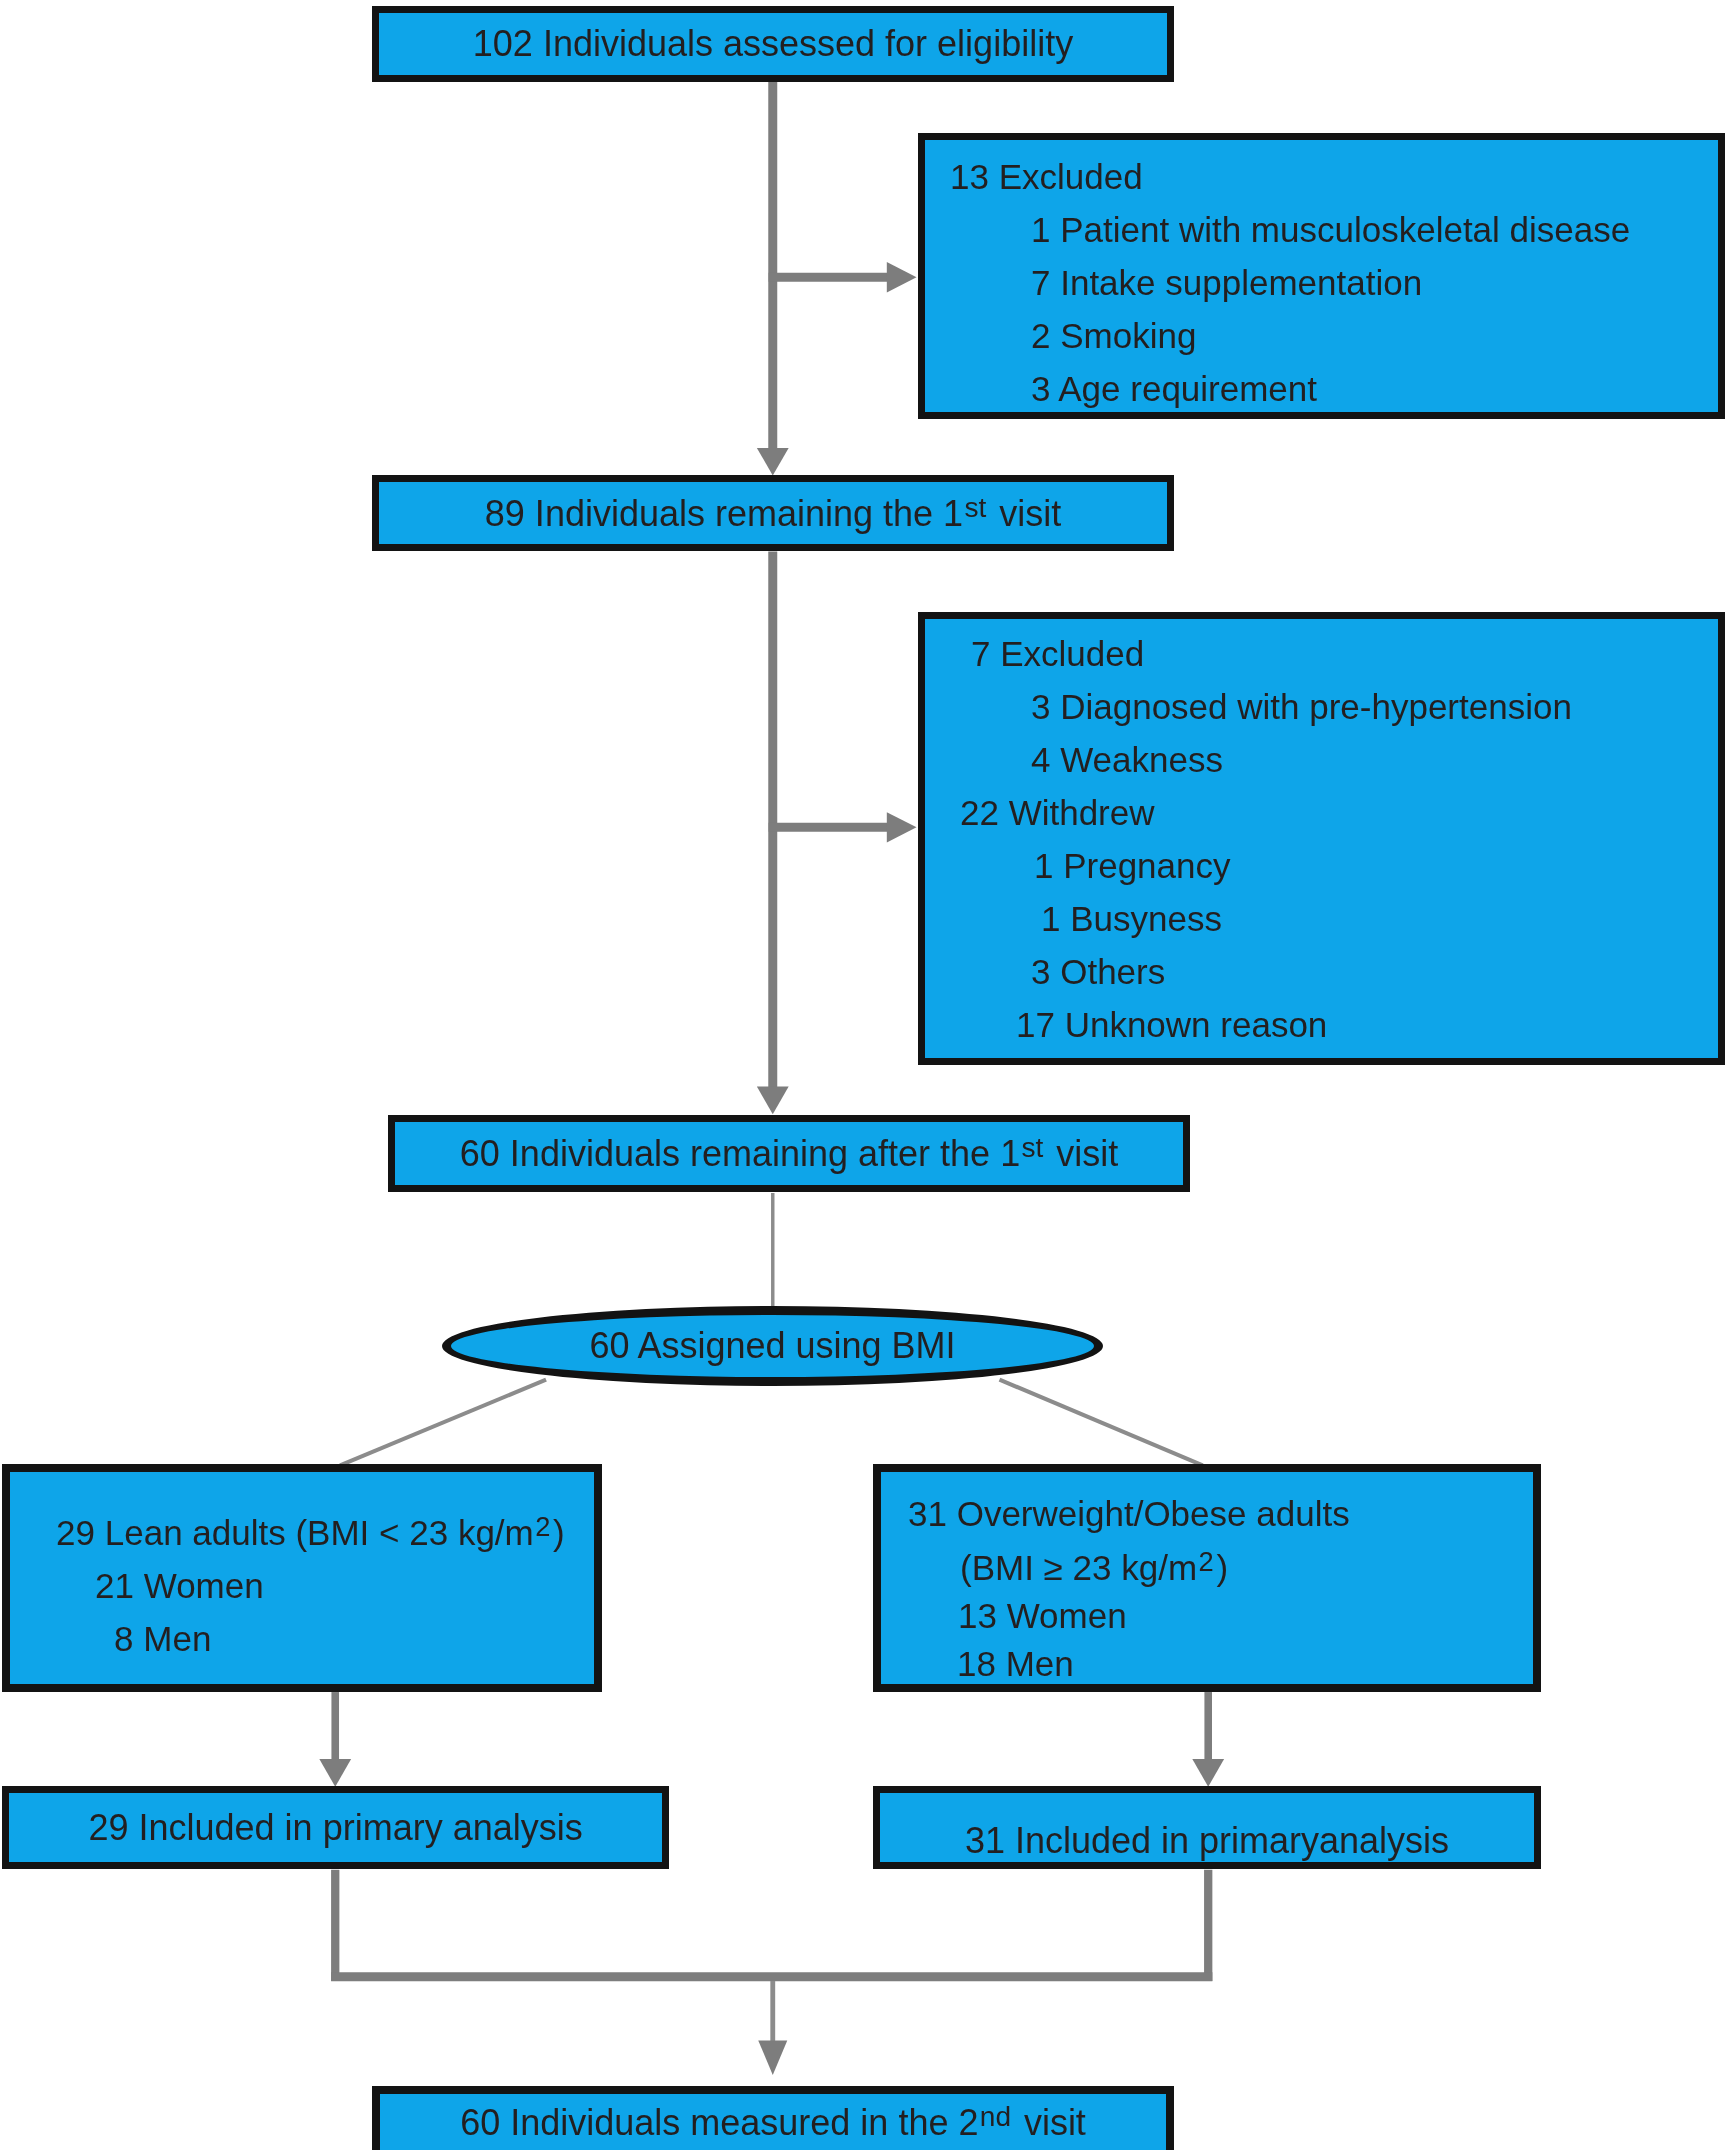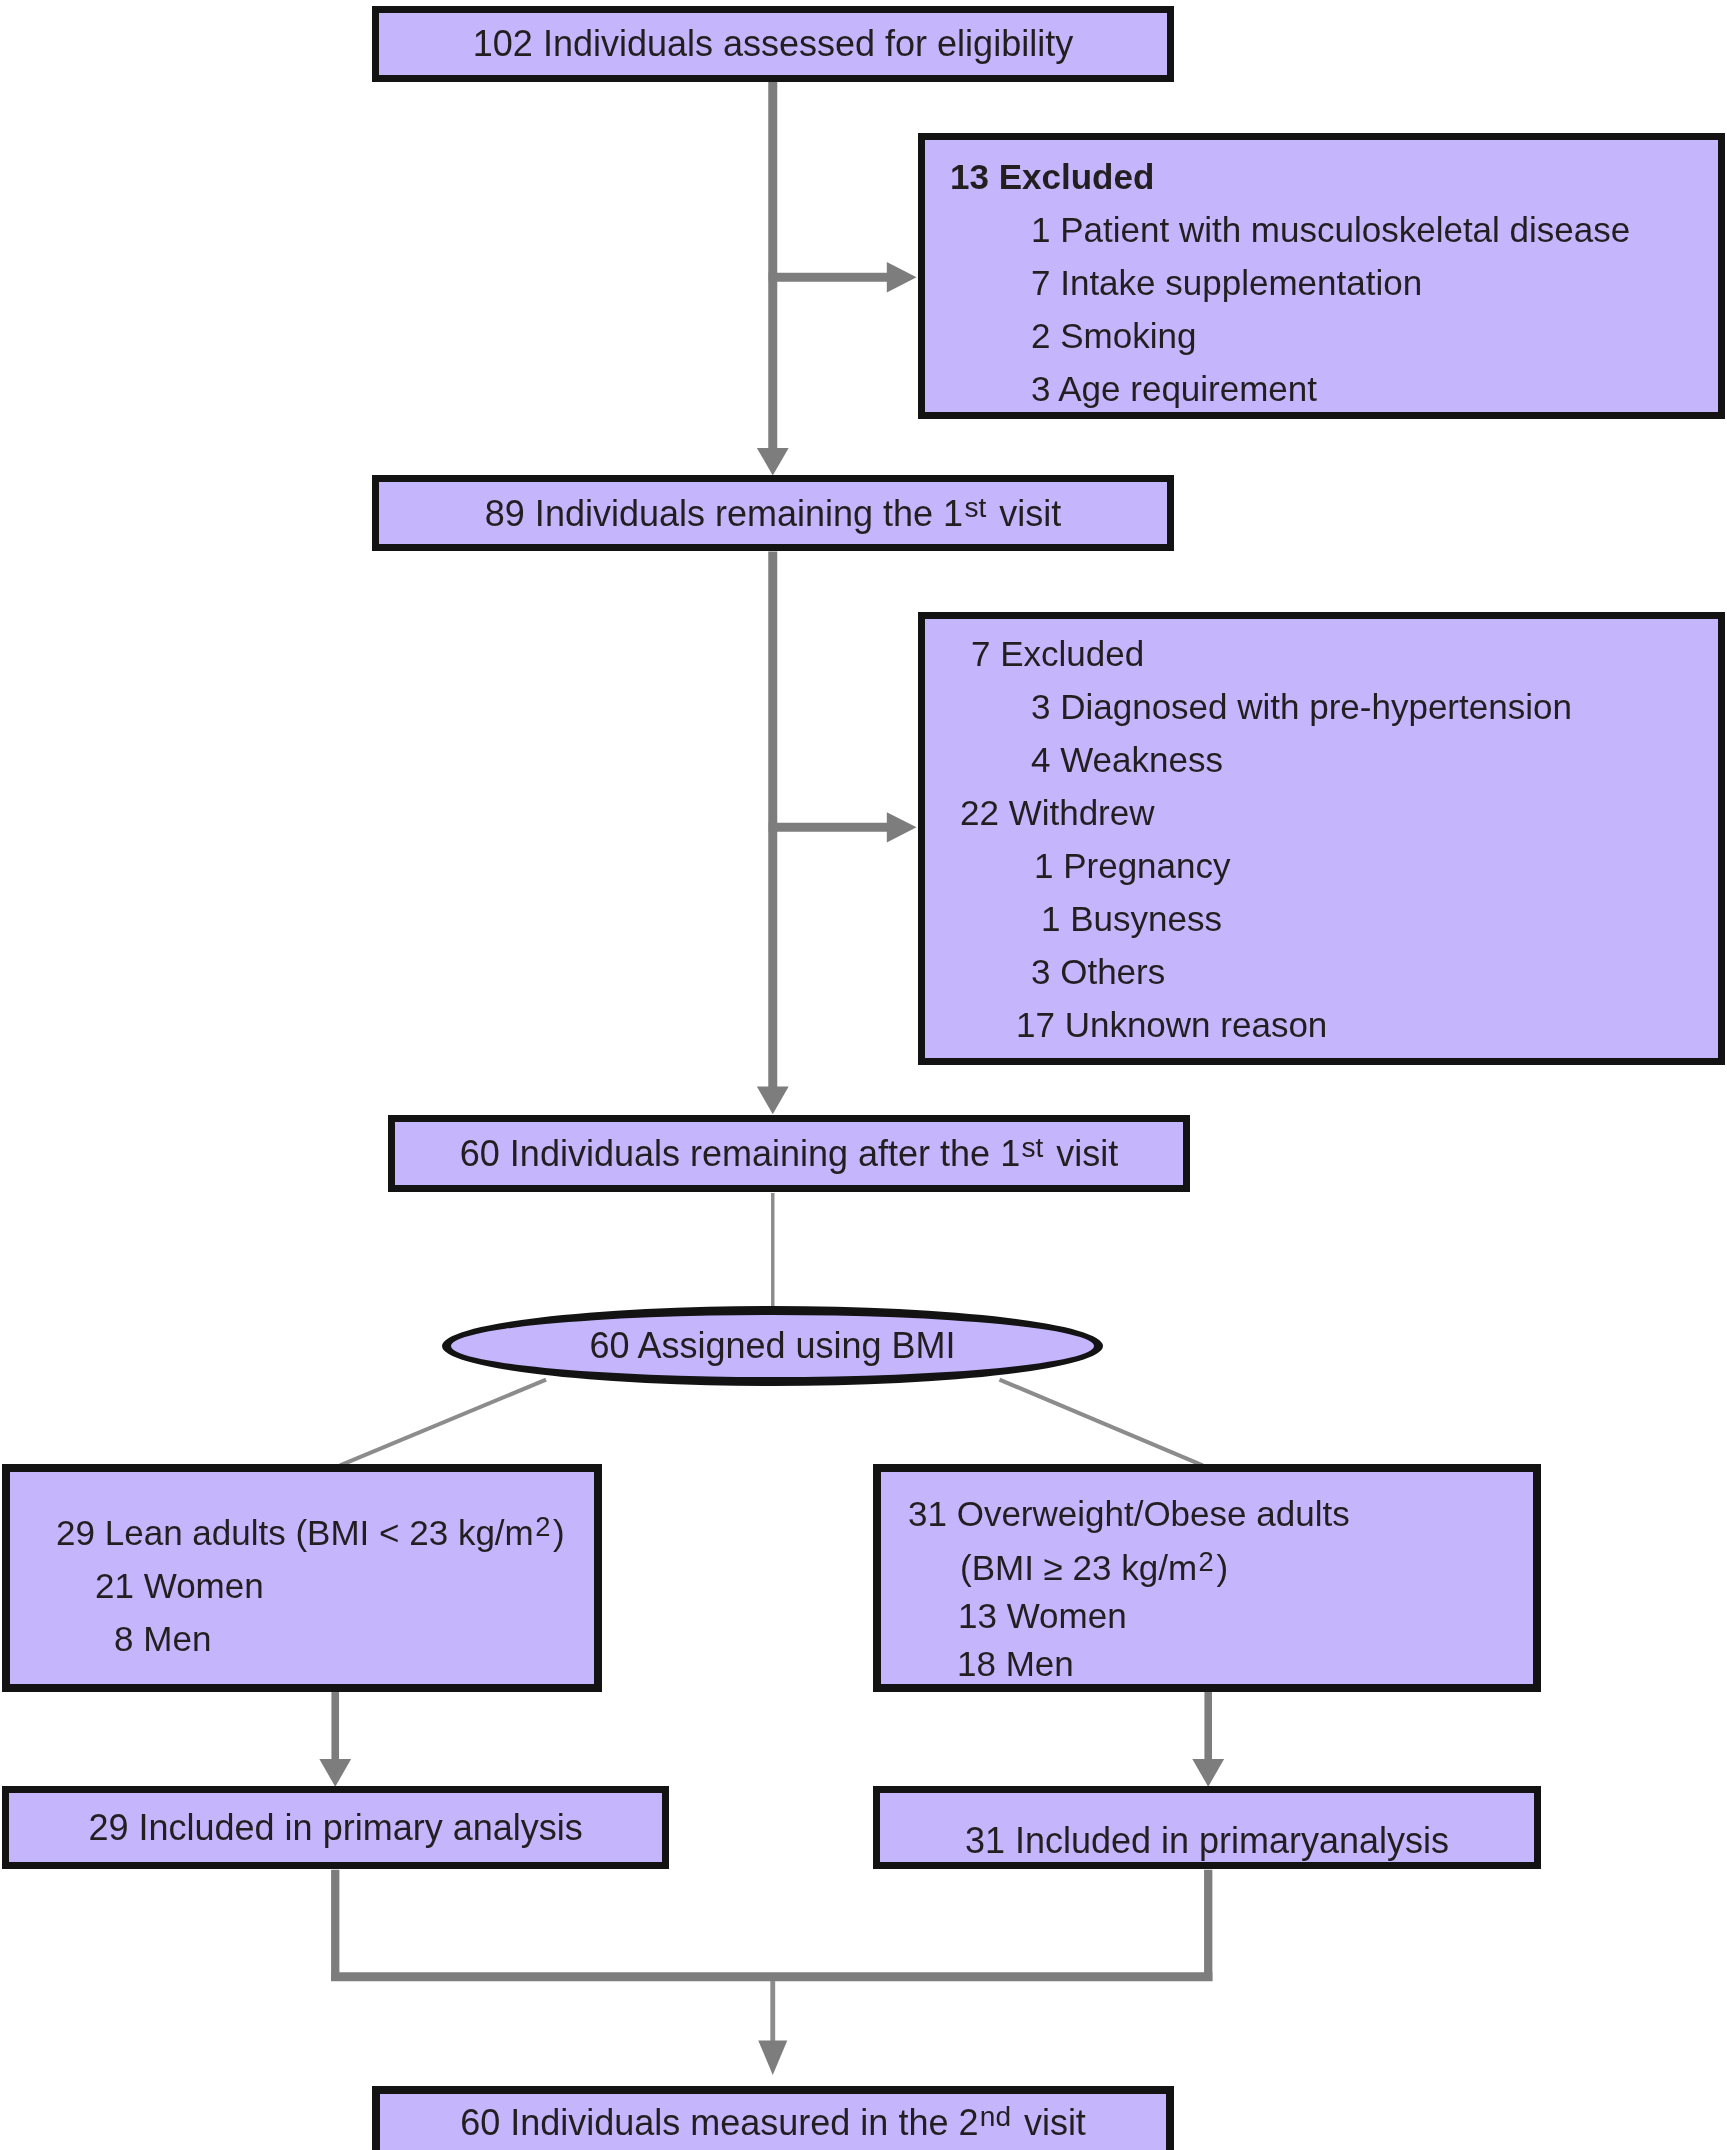--- a/index.html
+++ b/index.html
@@ -4,21 +4,21 @@
 <style>
   html,body{margin:0;padding:0;}
   body{
     width:1728px;height:2151px;position:relative;background:#ffffff;
     font-family:"Liberation Sans","DejaVu Sans",sans-serif;
     color:#231f20;
   }
   #connector-layer{position:absolute;left:0;top:0;}
   .node{
     position:absolute;box-sizing:border-box;
-    background:#c4b5fd;border:7px solid #131313;
+    background:#0ea5e9;border:7px solid #131313;
   }
   .flex-center{display:flex;align-items:center;justify-content:center;text-align:center;}
   .node-text{font-size:36px;white-space:nowrap;}
   .list-text{font-size:35px;}
   .ln{line-height:53px;white-space:nowrap;}
   .sup{font-size:.78em;vertical-align:.32em;margin:0 2.8px 0 1.4px;}
 
   
   #box-assessed      {left:372px;  top:5.5px;    width:802px; height:76px;}
   #box-remaining1    {left:372px;  top:475px;  width:802px; height:76px;}
@@ -39,21 +39,21 @@
   #box-lean      {left:2.1px;    top:1464px; width:600px; height:228px; border-width:8.3px; padding-top:28px;}
   #box-overweight{left:873px; top:1464px; width:668px; height:228px; border-width:8.3px; padding-top:18px;}
   #box-lean .ln{line-height:53px;}
   #box-overweight .ln{line-height:48px;}
 
   
   #box-lean-analysis      {left:2.1px;    top:1786px; width:667px; height:83px;}
   #box-overweight-analysis{left:873px; top:1786px; width:668px; height:83px;align-items:flex-end;}
 
   
-  .pl36{padding-left:25px;font-weight:bold;}  .pl50{padding-left:35px;}  .pl66{padding-left:46px;}
+  .pl36{padding-left:25px;}  .pl50{padding-left:35px;}  .pl66{padding-left:46px;}
   .pl131{padding-left:91px;}.pl154{padding-left:106px;}.pl158{padding-left:109px;}
   .pl168{padding-left:116px;}
   .pl67{padding-left:46px;}  .pl123{padding-left:85px;}.pl150{padding-left:104px;}
   .pl39{padding-left:27px;}  .pl115{padding-left:79px;}.pl112{padding-left:77px;}
   .pl110{padding-left:76px;}
 </style>
 </head>
 <body>
 
 <svg id="connector-layer" width="1728" height="2151" viewBox="0 0 2500 3112">

